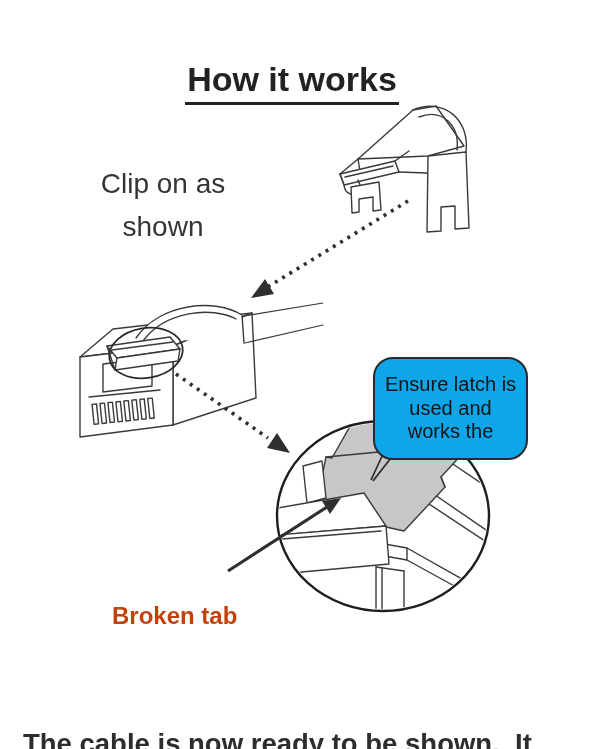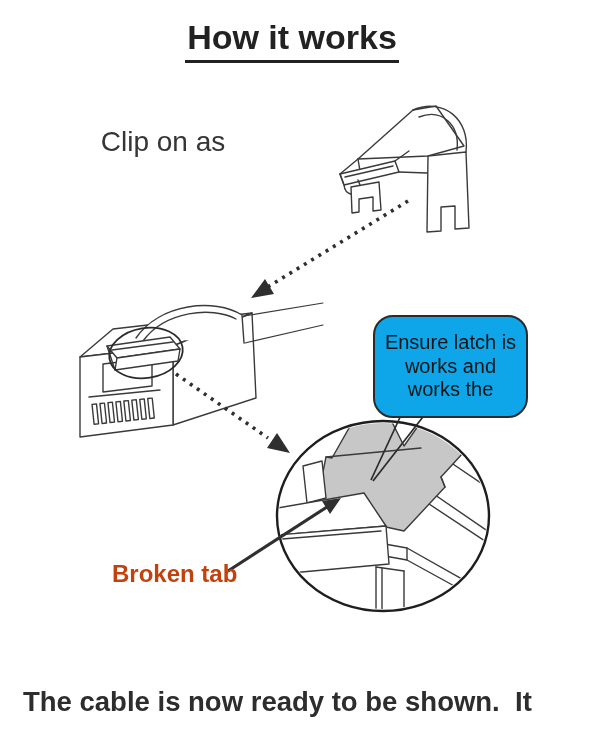--- a/index.html
+++ b/index.html
@@ -1,19 +1,19 @@
 <!DOCTYPE html>
 <html><head>
 <meta charset="utf-8">
 <style>
   html,body{margin:0;padding:0;background:#fff;}
   .page{position:relative;width:600px;height:749px;background:#fff;overflow:hidden;
         font-family:"Liberation Sans","DejaVu Sans",sans-serif;color:#262626;}
   svg{position:absolute;left:0;top:0;}
-  .abs{position:absolute;}
+  .abs{position:absolute;margin-top:42px;}
   .title{left:0;top:18px;width:600px;text-align:center;}
   .title span{display:inline-block;font-size:34px;font-weight:bold;color:#222;
               border-bottom:3px solid #222;padding:0 2px 3px 2px;transform:translateX(-8px);}
   .clip-note{left:62px;top:120px;width:202px;text-align:center;
              font-size:28px;line-height:43px;color:#353535;}
   .bubble{left:373px;top:315px;width:151px;height:99px;background:#0ea5e9;
           border:2.2px solid #2a2a2a;border-radius:20px;text-align:center;
           font-size:20px;line-height:23.5px;color:#141414;display:flex;
           flex-direction:column;justify-content:center;z-index:3;}
   .broken-label{left:112px;top:560px;font-size:24px;font-weight:bold;color:#c2410c;}
@@ -127,25 +127,26 @@
       <polygon points="341,498 330,514 322,501" fill="#2f2f2f"></polygon>
     </g>
   </svg>
 
   <div class="abs title">
     <span>How it works</span>
   </div>
 
   <div class="abs clip-note">
     <div class="line">Clip on as</div>
+    <div class="line">shown</div>
   </div>
 
   <div class="abs bubble">
     <div class="line">Ensure latch is</div>
-    <div class="line">works and</div>
+    <div class="line">used and</div>
     <div class="line">works the</div>
   </div>
 
   <div class="abs broken-label">Broken tab</div>
 
   <div class="abs footer">
     <div class="line">The cable is now ready to be shown.  It</div>
     
     
   </div>

